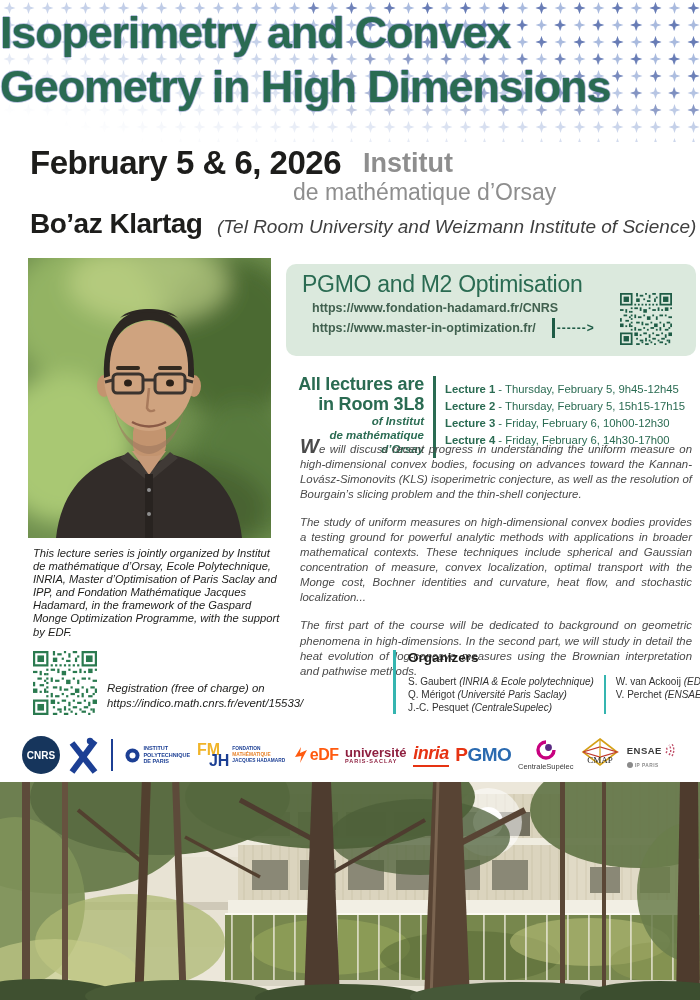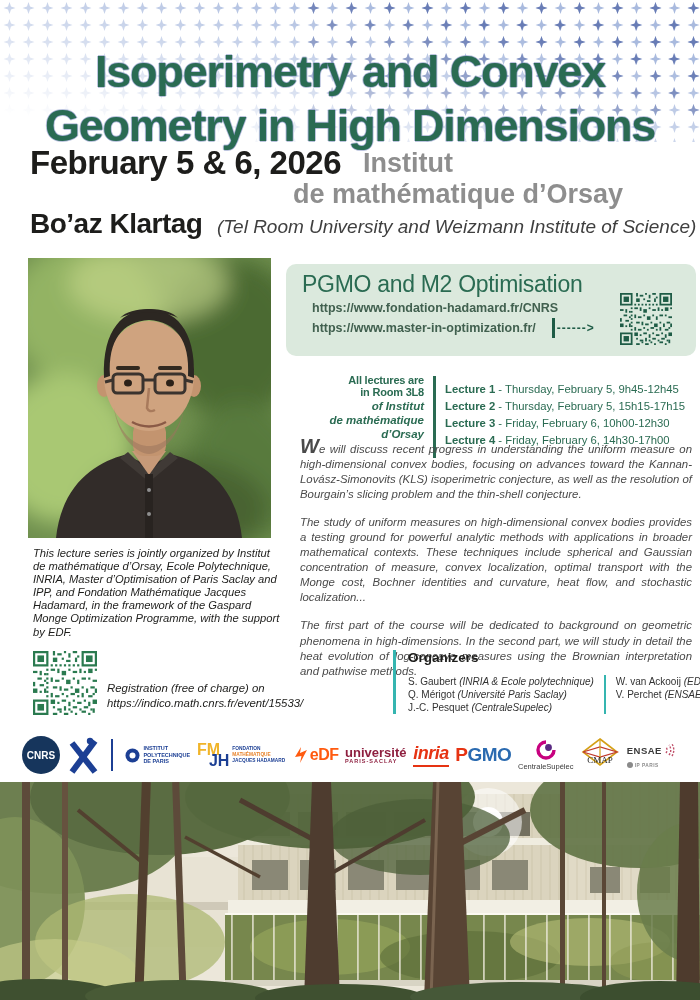--- a/index.html
+++ b/index.html
@@ -2,30 +2,30 @@
 <html style="--green: #2a6b52; --green_dark: #1e5c46; --pgmo_bg: #dbe9dd; --teal: #35b5b0; --dot_light: #a9bade; --dot_dark: #5d71ae;"><head>
 <meta charset="utf-8">
 <style>
   html,body{margin:0;padding:0;background:#fff;}
   .poster{position:relative;width:700px;height:1000px;background:#fff;overflow:hidden;
           font-family:"Liberation Sans", sans-serif;color:#1d1d1b;}
 
   
   .header{position:absolute;top:0;left:0;width:700px;height:142px;}
   .dots{position:absolute;top:0;left:0;}
-  .title{position:absolute;top:6px;left:0;width:700px;text-align:center;
+  .title{position:absolute;top:6px;left:0;width:700px;text-align:left;
          color:var(--green,#2a6b52);font-weight:bold;font-size:45px;line-height:1.2;
          letter-spacing:-1.2px;
          text-shadow:1px 0 0 rgba(108,127,184,.45),-1px 0 0 rgba(108,127,184,.45),
-                     0 1px 0 rgba(108,127,184,.45),0 -1px 0 rgba(108,127,184,.45);margin-top:39px;}
+                     0 1px 0 rgba(108,127,184,.45),0 -1px 0 rgba(108,127,184,.45);}
 
   
   .date{position:absolute;top:144px;left:30px;font-size:33px;font-weight:bold;letter-spacing:-.5px;}
   .inst1{position:absolute;top:148px;left:363px;font-size:27px;font-weight:bold;color:#8e8e8e;}
-  .inst2{position:absolute;top:179px;left:293px;font-size:27px;font-weight:bold;color:#8e8e8e;}
+  .inst2{position:absolute;top:179px;left:293px;font-size:23px;font-weight:normal;color:#8e8e8e;}
   .speaker-row{position:absolute;top:208px;left:30px;white-space:nowrap;}
   .speaker{font-size:28px;font-weight:bold;letter-spacing:-.5px;}
   .affil{font-size:19px;font-style:italic;color:#3f3f3f;margin-left:10px;}
 
   
   .portrait{position:absolute;top:258px;left:28px;width:243px;height:280px;}
 
   
   .pgmo{position:absolute;top:264px;left:286px;width:410px;height:92px;
         background:var(--pgmo_bg,#dbe9dd);border-radius:10px;}
@@ -33,21 +33,21 @@
   .pgmo-url{margin:3px 0 0 26px;font-size:12.5px;font-weight:bold;color:#41604f;}
   .pgmo-url2row{display:flex;align-items:center;margin:3px 0 0 26px;}
   .pgmo-arrow{margin-left:16px;border-left:3px solid var(--green_dark,#1e5c46);padding:3px 0 3px 2px;
               color:var(--green_dark,#1e5c46);font-weight:bold;font-size:12px;letter-spacing:1px;}
   .qr{display:block;}
   .qr-pgmo{position:absolute;top:29px;right:24px;color:var(--green_dark,#1e5c46);}
 
   
   .lectures{position:absolute;top:374px;left:286px;width:412px;display:flex;}
   .room{width:138px;text-align:right;color:var(--green,#2a6b52);}
-  .room-big{font-size:11px;font-weight:bold;line-height:1.12;letter-spacing:-.2px;}
+  .room-big{font-size:18px;font-weight:bold;line-height:1.12;letter-spacing:-.2px;}
   .room-sub{font-size:11.5px;font-weight:bold;font-style:italic;line-height:1.22;}
   .lect-divider{border-left:3px solid var(--green,#2a6b52);margin:2px 9px 0 9px;height:82px;}
   .lect-list{padding-top:7px;color:var(--green,#2a6b52);font-size:11.3px;line-height:17px;white-space:nowrap;}
   .lect-label{font-weight:bold;}
 
   
   .abstract{position:absolute;top:442px;left:300px;width:392px;color:#4a4a4a;
             font-style:italic;font-size:11.4px;line-height:1.32;text-align:justify;}
   .abstract p{margin:0 0 13px 0;}
   .lead{font-size:20px;font-weight:bold;line-height:0;}

